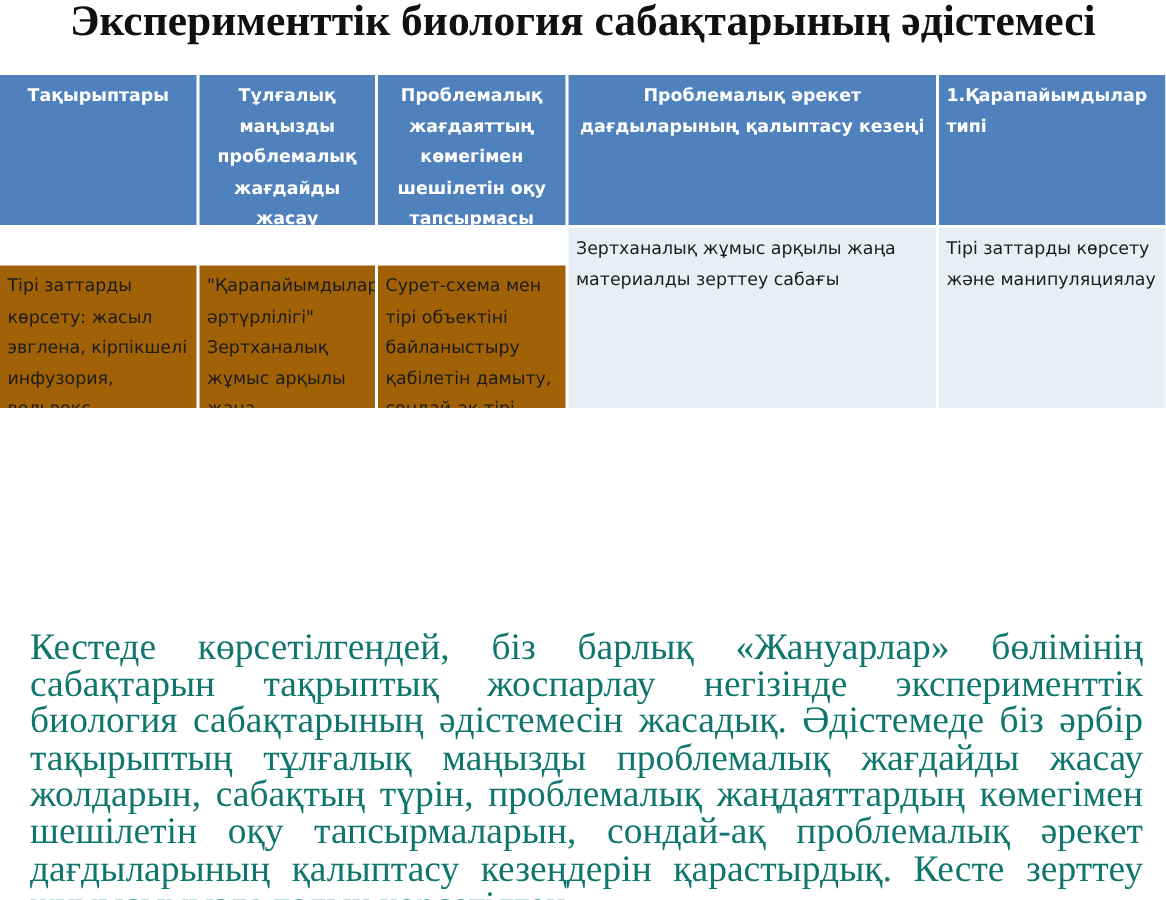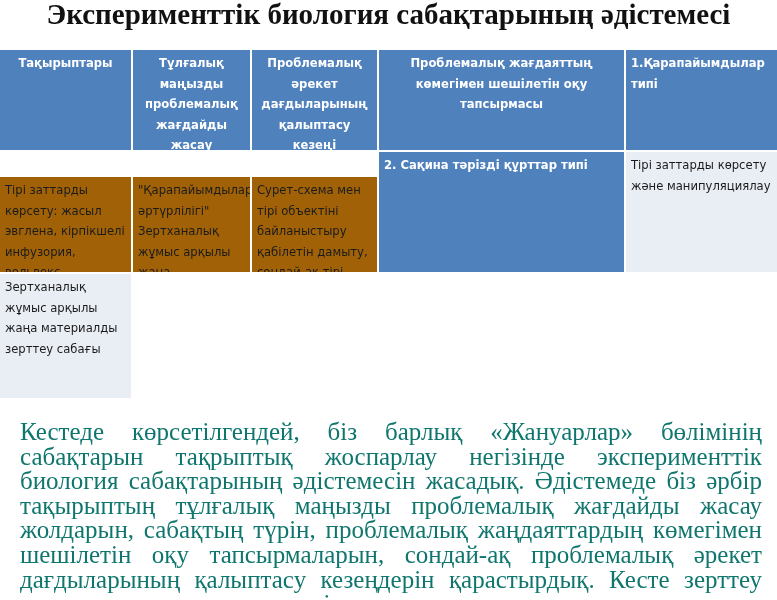--- a/index.html
+++ b/index.html
@@ -34,26 +34,25 @@
   }
 </style>
 </head>
 <body>
 
 <div class="title">Эксперименттік биология сабақтарының әдістемесі</div>
 
 <div class="tbl">
   <div class="cell hdr">Тақырыптары</div>
   <div class="cell hdr">Тұлғалық маңызды проблемалық жағдайды жасау жолдары</div>
+  <div class="cell hdr">Проблемалық жағдаяттың көмегімен шешілетін оқу тапсырмасы</div>
   <div class="cell hdr">Проблемалық әрекет дағдыларының қалыптасу кезеңі</div>
-  <div class="cell hdr">Проблемалық жағдаяттың көмегімен шешілетін оқу тапсырмасы</div>
 
   <div class="cell rowhead">1.Қарапайымдылар типі</div>
   <div class="cell r1">Тірі заттарды көрсету: жасыл эвглена, кірпікшелі инфузория, вольвокс</div>
   <div class="cell r1">"Қарапайымдылардың әртүрлілігі" Зертханалық жұмыс арқылы жаңа материалды зерттеу сабағы</div>
   <div class="cell r1">Сурет-схема мен тірі объектіні байланыстыру қабілетін дамыту, сондай-ақ тірі объектілер арасында, әдістерінің бейнеленгендерді тану</div>
 
-  <div class="cell rowhead">2. Сақина тәрізді құрттар типі</div>
+  <div class="cell r2">Зертханалық жұмыс арқылы жаңа материалды зерттеу сабағы</div>
   <div class="cell r2">Тірі заттарды көрсету және манипуляциялау</div>
-  <div class="cell r2">Зертханалық жұмыс арқылы жаңа материалды зерттеу сабағы</div>
 </div>
 
 <div class="para">Кестеде көрсетілгендей, біз барлық «Жануарлар» бөлімінің сабақтарын тақрыптық жоспарлау негізінде эксперименттік биология сабақтарының әдістемесін жасадық. Әдістемеде біз әрбір тақырыптың тұлғалық маңызды проблемалық жағдайды жасау жолдарын, сабақтың түрін, проблемалық жаңдаяттардың көмегімен шешілетін оқу тапсырмаларын, сондай-ақ проблемалық әрекет дағдыларының қалыптасу кезеңдерін қарастырдық. Кесте зерттеу жұмысымызда толық көрсетілген.</div>
 
 </body></html>

